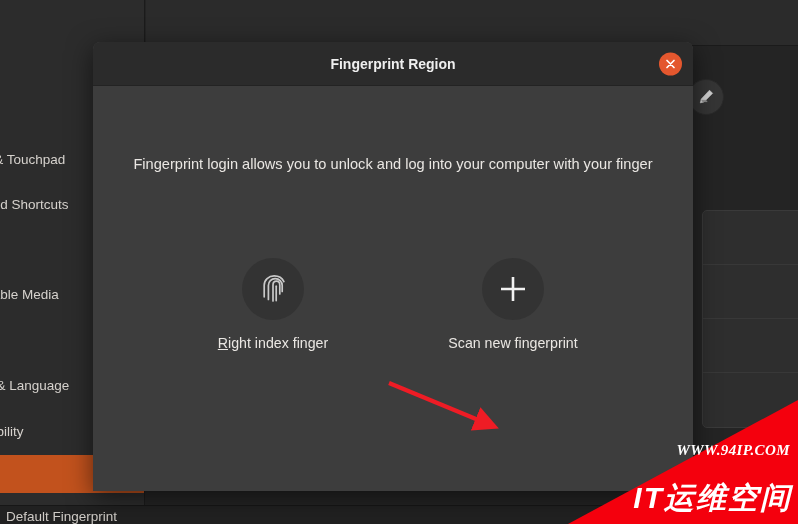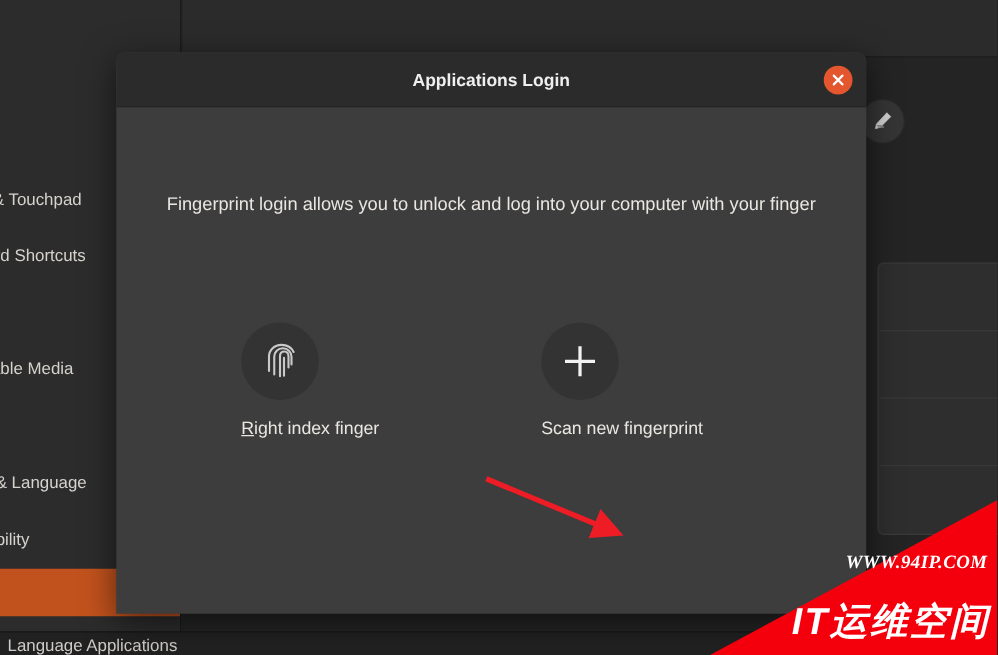--- a/index.html
+++ b/index.html
@@ -138,21 +138,21 @@
 
   .finger-row {
     position: absolute;
     left: 0; right: 0; top: 172px;
     display: flex;
     justify-content: center;
     gap: 80px;
   }
   .finger-item {
     width: 160px;
-    display: flex; flex-direction: column; 
+    display: flex; flex-direction: column; align-items: center;
     cursor: pointer;
   }
   .finger-circle {
     width: 62px; height: 62px;
     border-radius: 50%;
     background: #333333;
     display: flex; align-items: center; justify-content: center;
   }
   .finger-label {
     margin-top: 15px;
@@ -257,27 +257,27 @@
         <div class="bg-list-row">
           
         </div>
         <div class="bg-list-row">
           
         </div>
       </div>
     </div>
 
     <div class="bg-bottom-strip"></div>
-    <div class="bg-bottom-label">Language Applications</div>
+    <div class="bg-bottom-label">Default Fingerprint</div>
   </div>
 
   <div class="dialog">
 
     <div class="dialog-titlebar">
-      <span class="dialog-title">Applications Login</span>
+      <span class="dialog-title">Fingerprint Region</span>
       <span class="close-btn">
         <svg width="11" height="11" viewBox="0 0 11 11">
           <path d="M2 2 L9 9 M9 2 L2 9" stroke="#ffffff" stroke-width="1.7" stroke-linecap="round"></path>
         </svg>
       </span>
     </div>
 
     <div class="dialog-body">
 
       <div class="dialog-desc">Fingerprint login allows you to unlock and log into your computer with your finger</div>

